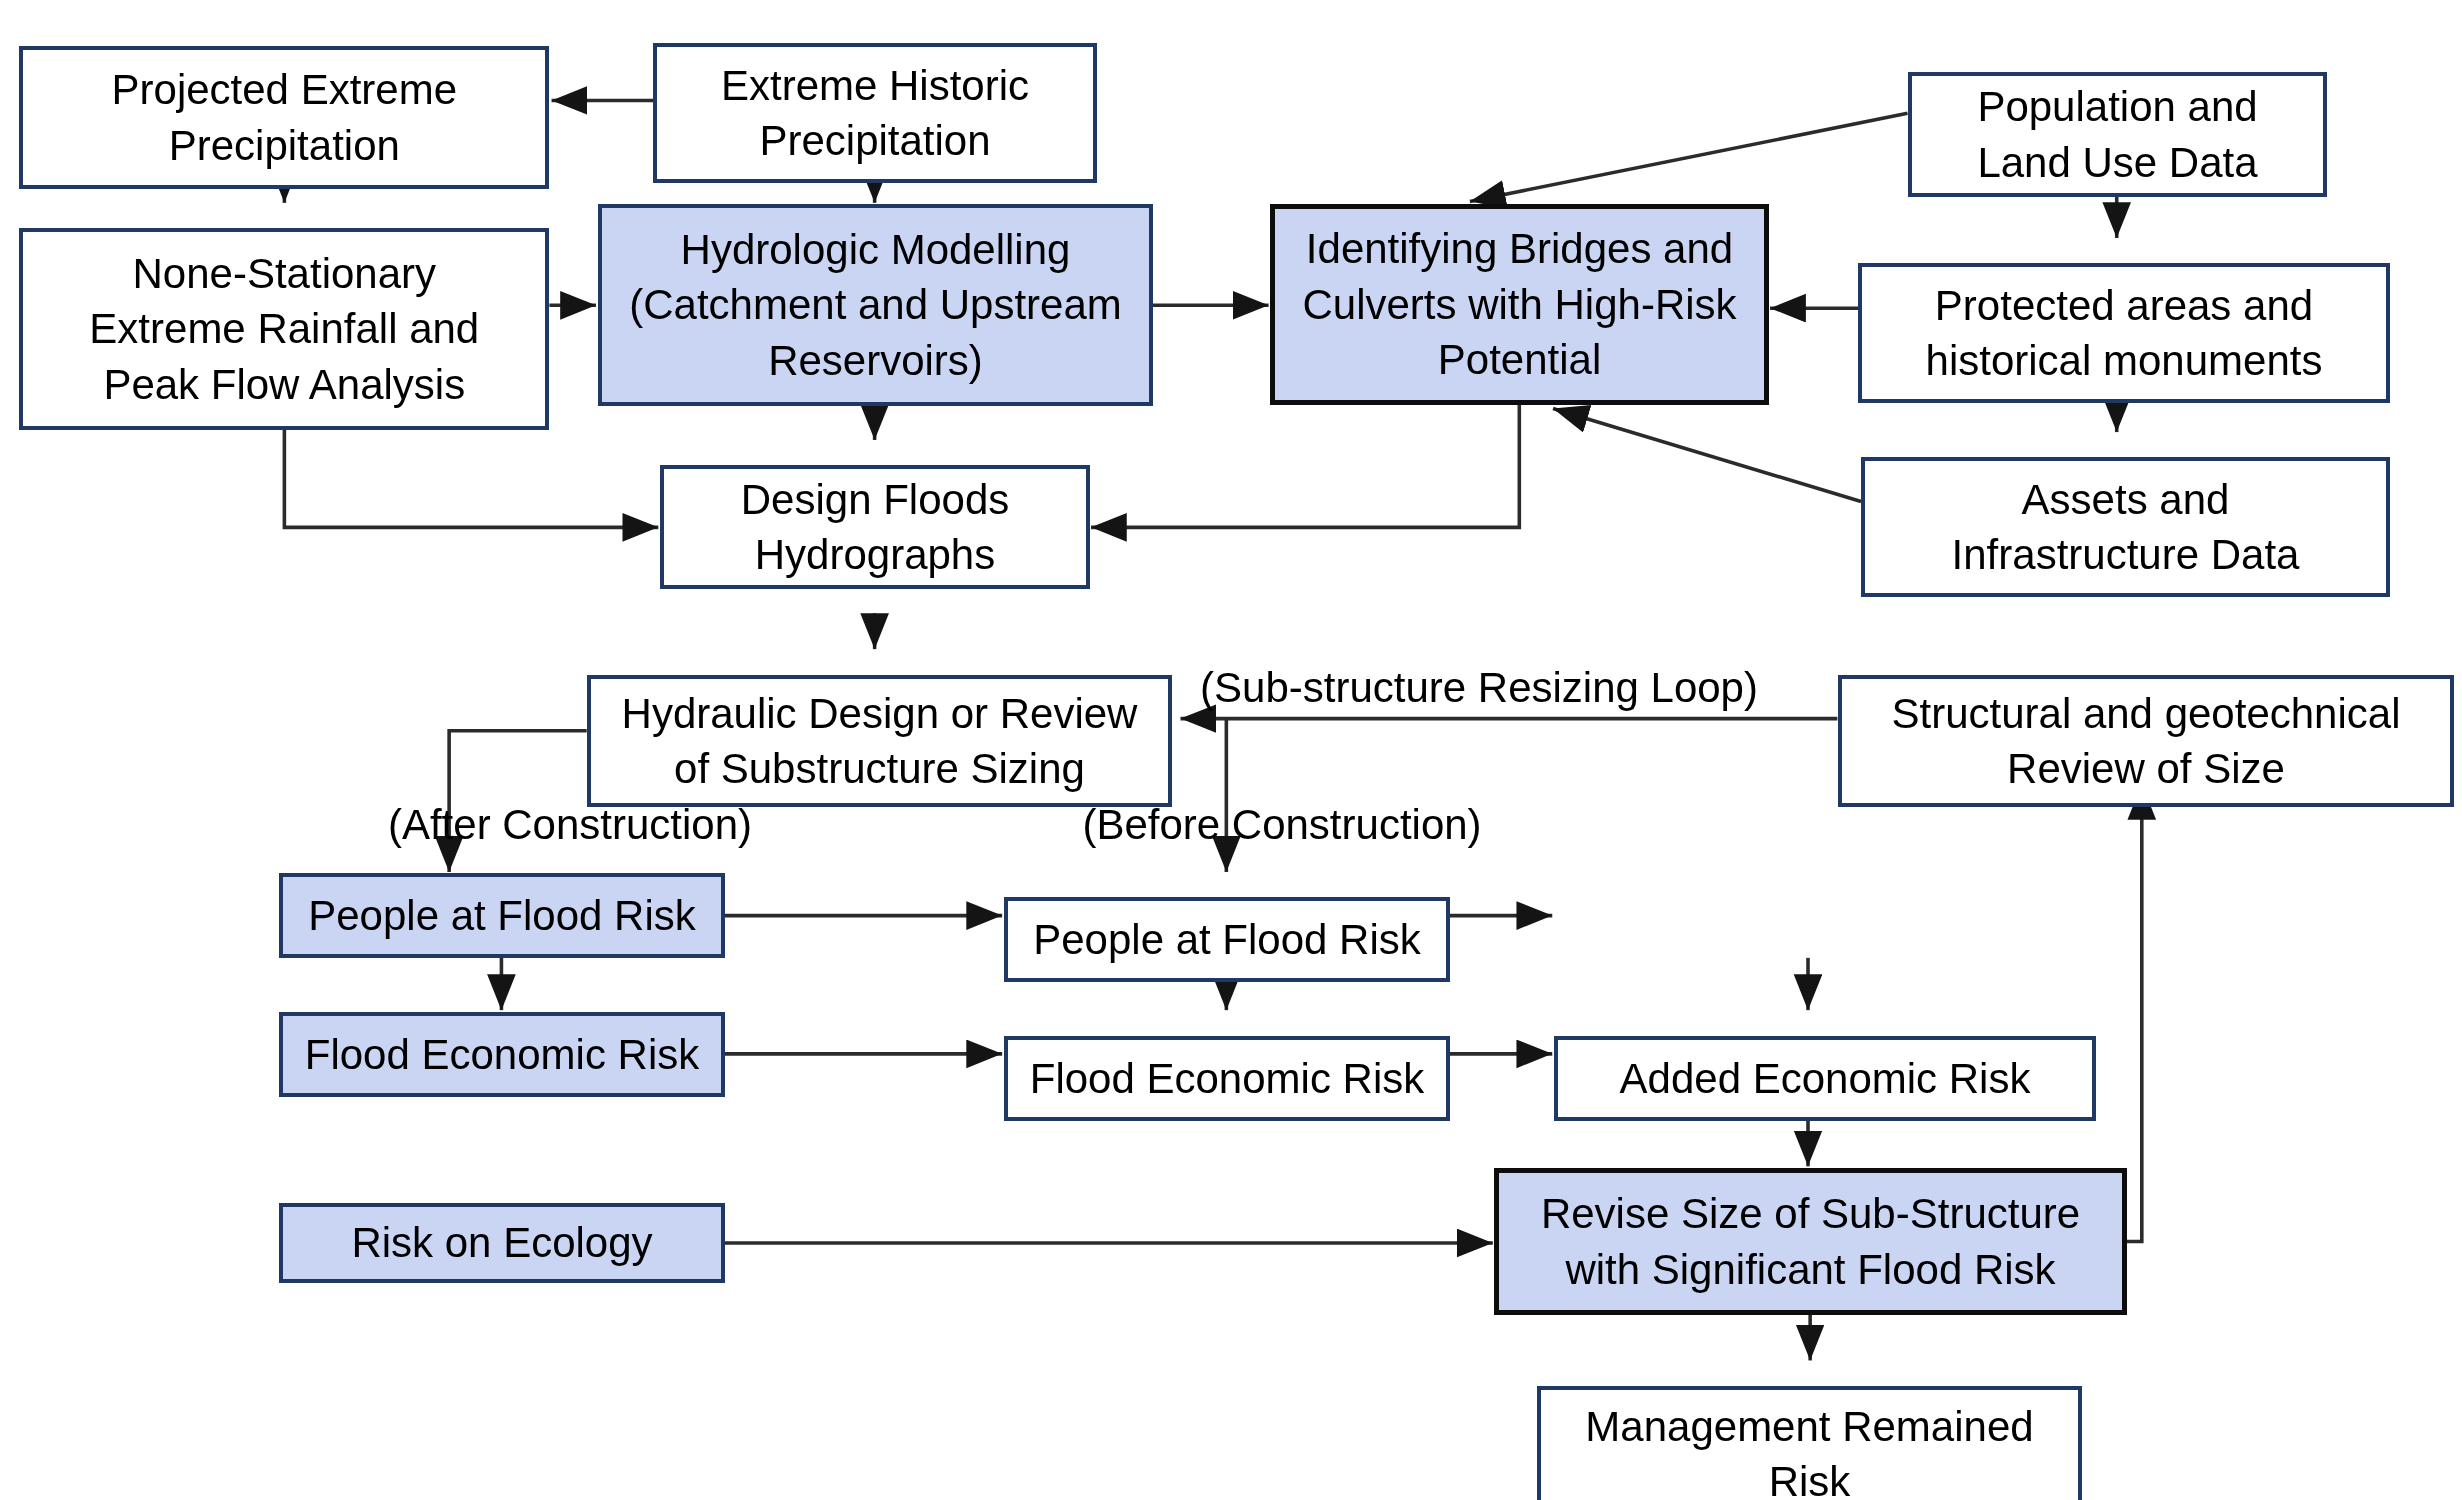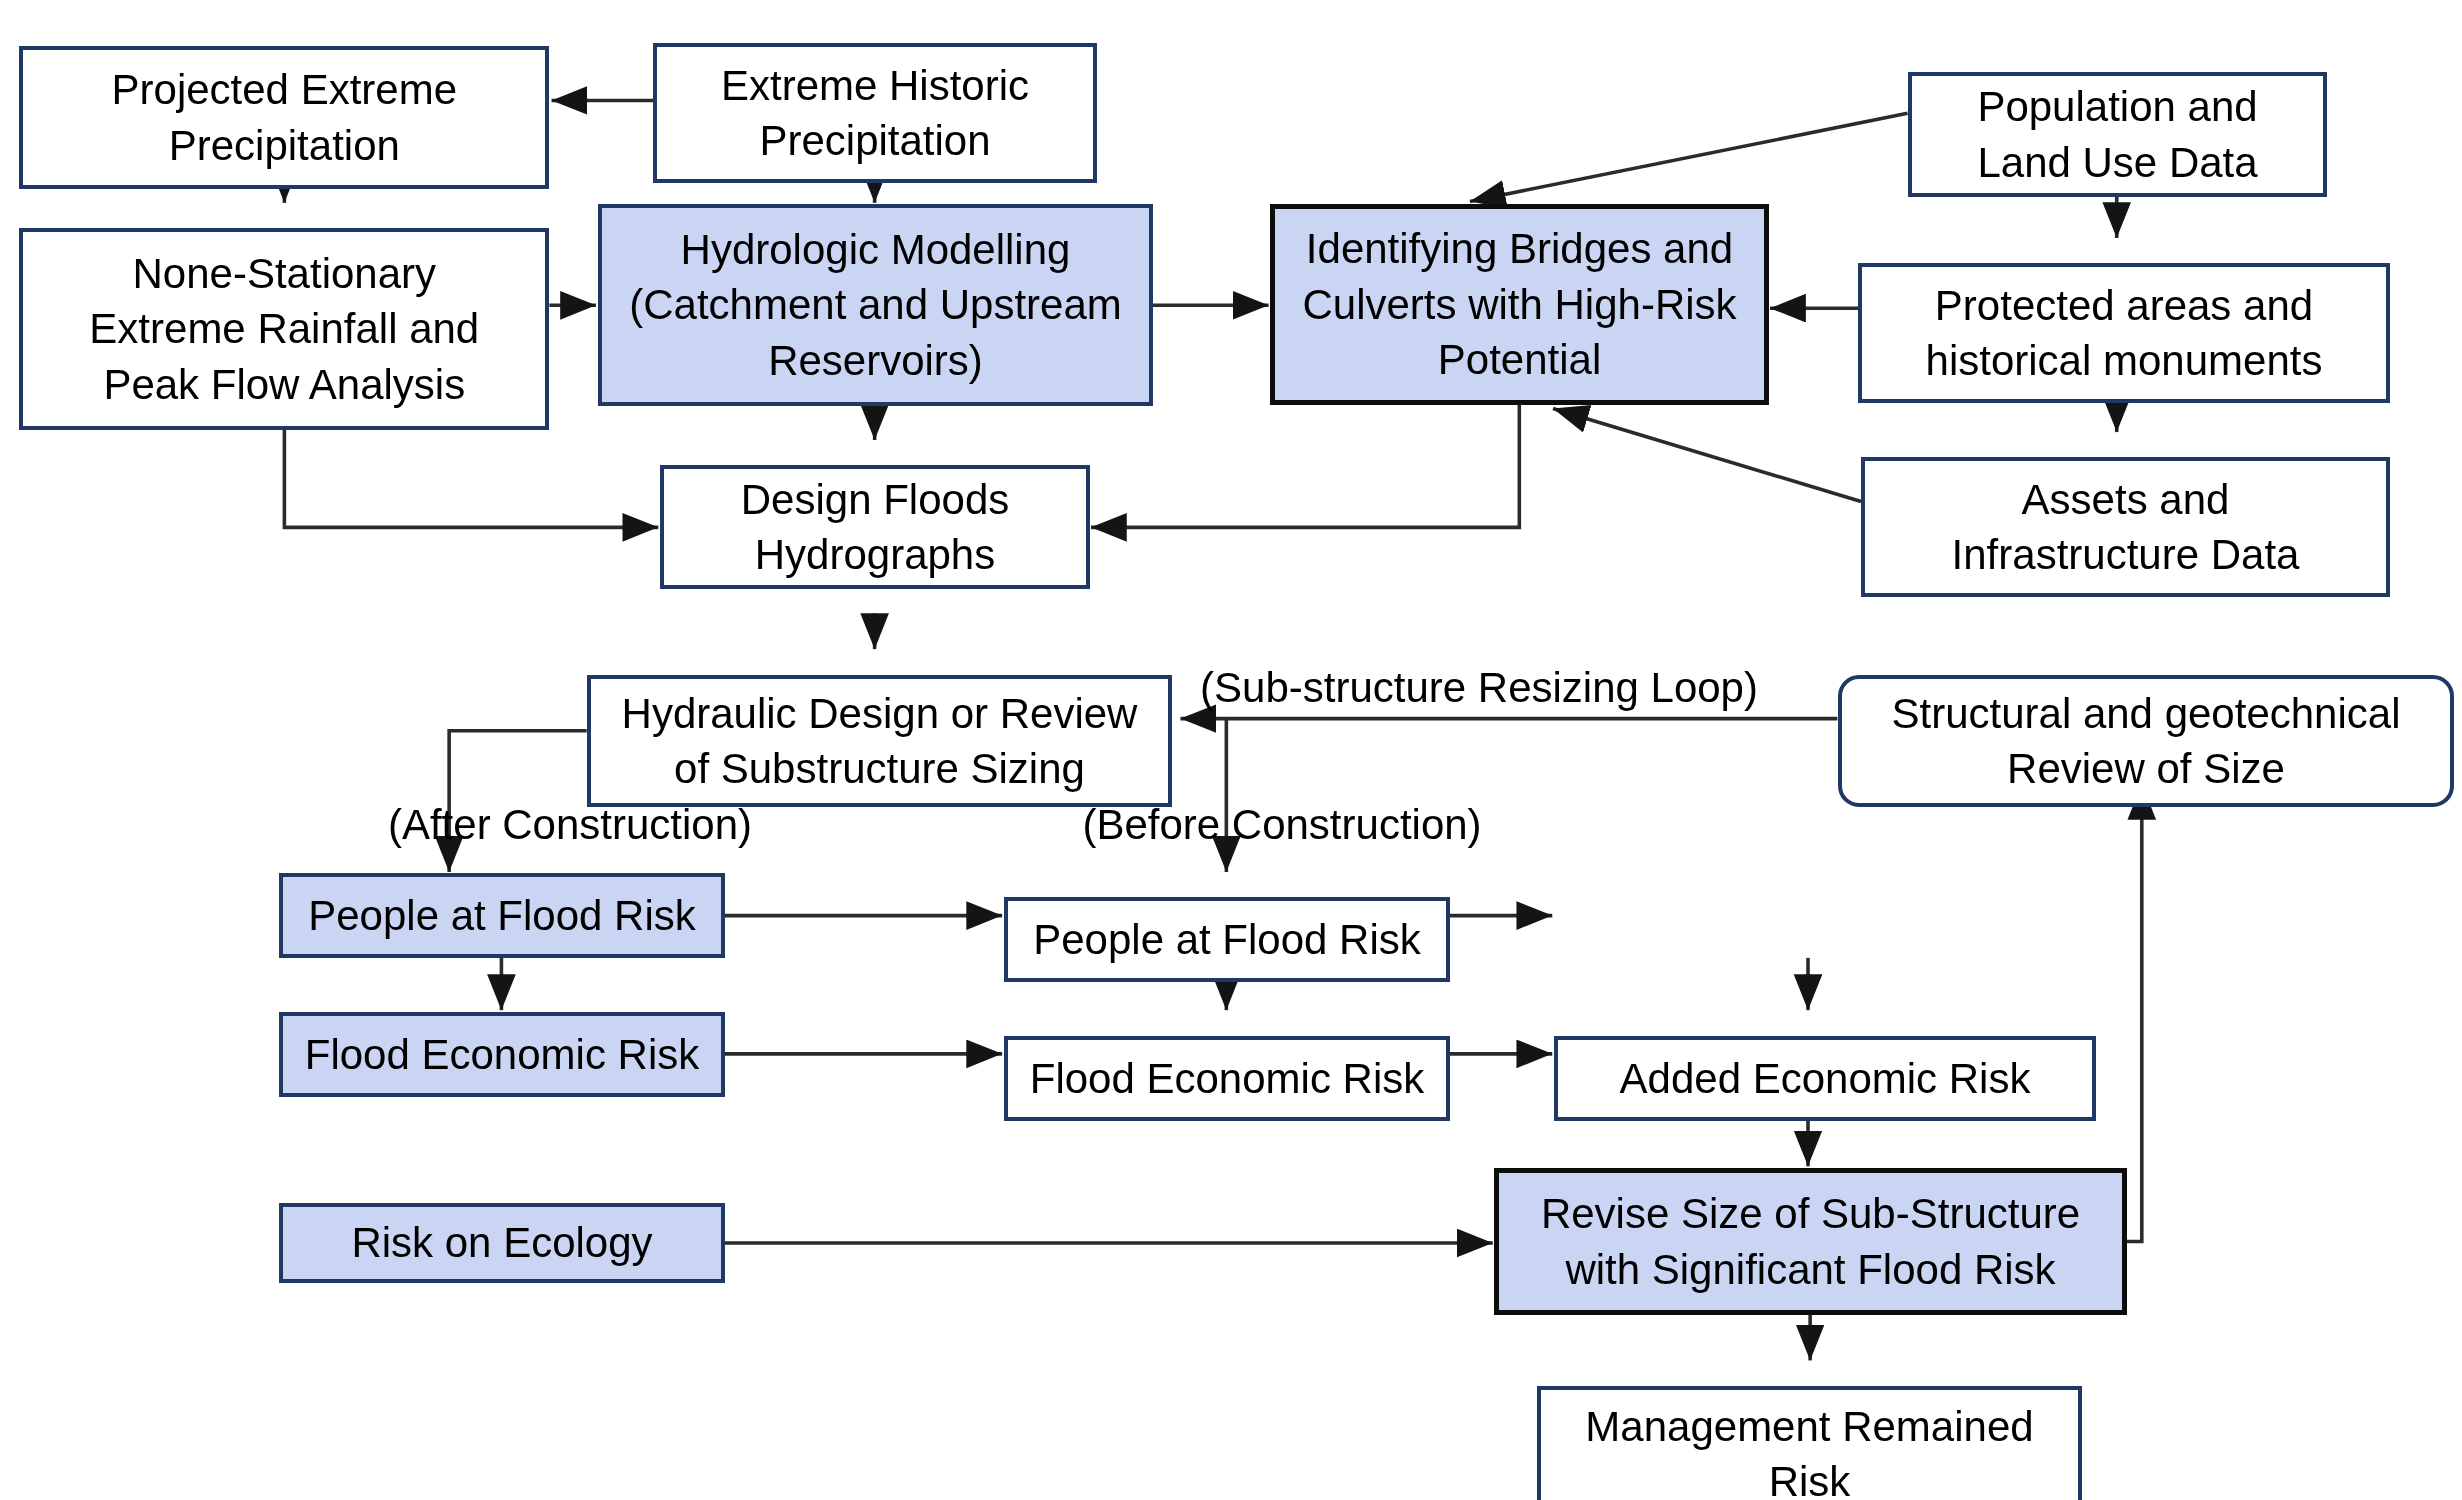--- a/index.html
+++ b/index.html
@@ -83,40 +83,40 @@
         <polyline points="2524,1530 2524,1628" class="connector" marker-end="url(#arrowhead)"></polyline>
         <polyline points="1012,1735 2084,1735" class="connector" marker-end="url(#arrowhead)"></polyline>
         <polyline points="2969,1733 2990,1733 2990,1094" class="connector" marker-end="url(#arrowhead)"></polyline>
         <polyline points="2527,1835 2527,1899" class="connector" marker-end="url(#arrowhead)"></polyline>
       </g>
   </svg>
 <div class="node fill-white border-navy" style="left: 19.3px; top: 22px; width: 530px; height: 143px;"><span>Projected Extreme
 Precipitation</span></div>
     <div class="node fill-white border-navy" style="left: 653px; top: 19.3px; width: 444px; height: 140px;"><span>Extreme Historic
 Precipitation</span></div>
-    <div class="node fill-white border-navy" style="left: 1908px; top: 48px; width: 419px; height: 125px; text-align: right;"><span>Population and
+    <div class="node fill-white border-navy" style="left: 1908px; top: 48px; width: 419px; height: 125px;"><span>Population and
 Land Use Data</span></div>
     <div class="node fill-white border-navy" style="left: 19.3px; top: 204px; width: 530px; height: 202px;"><span>None-Stationary
 Extreme Rainfall and
 Peak Flow Analysis</span></div>
     <div class="node fill-blue border-navy" style="left: 598px; top: 204px; width: 555px; height: 202px;"><span>Hydrologic Modelling
 (Catchment and Upstream
 Reservoirs)</span></div>
     <div class="node fill-blue border-black" style="left: 1270px; top: 204px; width: 499px; height: 201px;"><span>Identifying Bridges and
 Culverts with High-Risk
 Potential</span></div>
     <div class="node fill-white border-navy" style="left: 1858px; top: 239px; width: 532px; height: 140px;"><span>Protected areas and
 historical monuments</span></div>
     <div class="node fill-white border-navy" style="left: 1861px; top: 433px; width: 529px; height: 140px;"><span>Assets and
 Infrastructure Data</span></div>
     <div class="node fill-white border-navy" style="left: 660px; top: 441px; width: 430px; height: 124px;"><span>Design Floods
 Hydrographs</span></div>
     <div class="node fill-white border-navy" style="left: 587px; top: 651px; width: 585px; height: 132px;"><span>Hydraulic Design or Review
 of Substructure Sizing</span></div>
-    <div class="node fill-white border-navy" style="left: 1838px; top: 651px; width: 616px; height: 132px; border-radius: 21px;"><span>Structural and geotechnical
+    <div class="node fill-white border-navy" style="left: 1838px; top: 651px; width: 616px; height: 132px;"><span>Structural and geotechnical
 Review of Size</span></div>
     <div class="node fill-blue border-navy" style="left: 279px; top: 873px; width: 446px; height: 85px;"><span>People at Flood Risk</span></div>
     <div class="node fill-white border-navy" style="left: 1004px; top: 873px; width: 446px; height: 85px;"><span>People at Flood Risk</span></div>
     <div class="node fill-blue border-navy" style="left: 279px; top: 1012px; width: 446px; height: 85px;"><span>Flood Economic Risk</span></div>
     <div class="node fill-white border-navy" style="left: 1004px; top: 1012px; width: 446px; height: 85px;"><span>Flood Economic Risk</span></div>
     <div class="node fill-white border-navy" style="left: 1554px; top: 1012px; width: 542px; height: 85px;"><span>Added Economic Risk</span></div>
     <div class="node fill-blue border-navy" style="left: 279px; top: 1203px; width: 446px; height: 80px;"><span>Risk on Ecology</span></div>
     <div class="node fill-blue border-black" style="left: 1494px; top: 1168px; width: 633px; height: 147px;"><span>Revise Size of Sub-Structure
 with Significant Flood Risk</span></div>
     <div class="node fill-white border-navy" style="left: 1537px; top: 1362px; width: 545px; height: 136px;"><span>Management Remained

